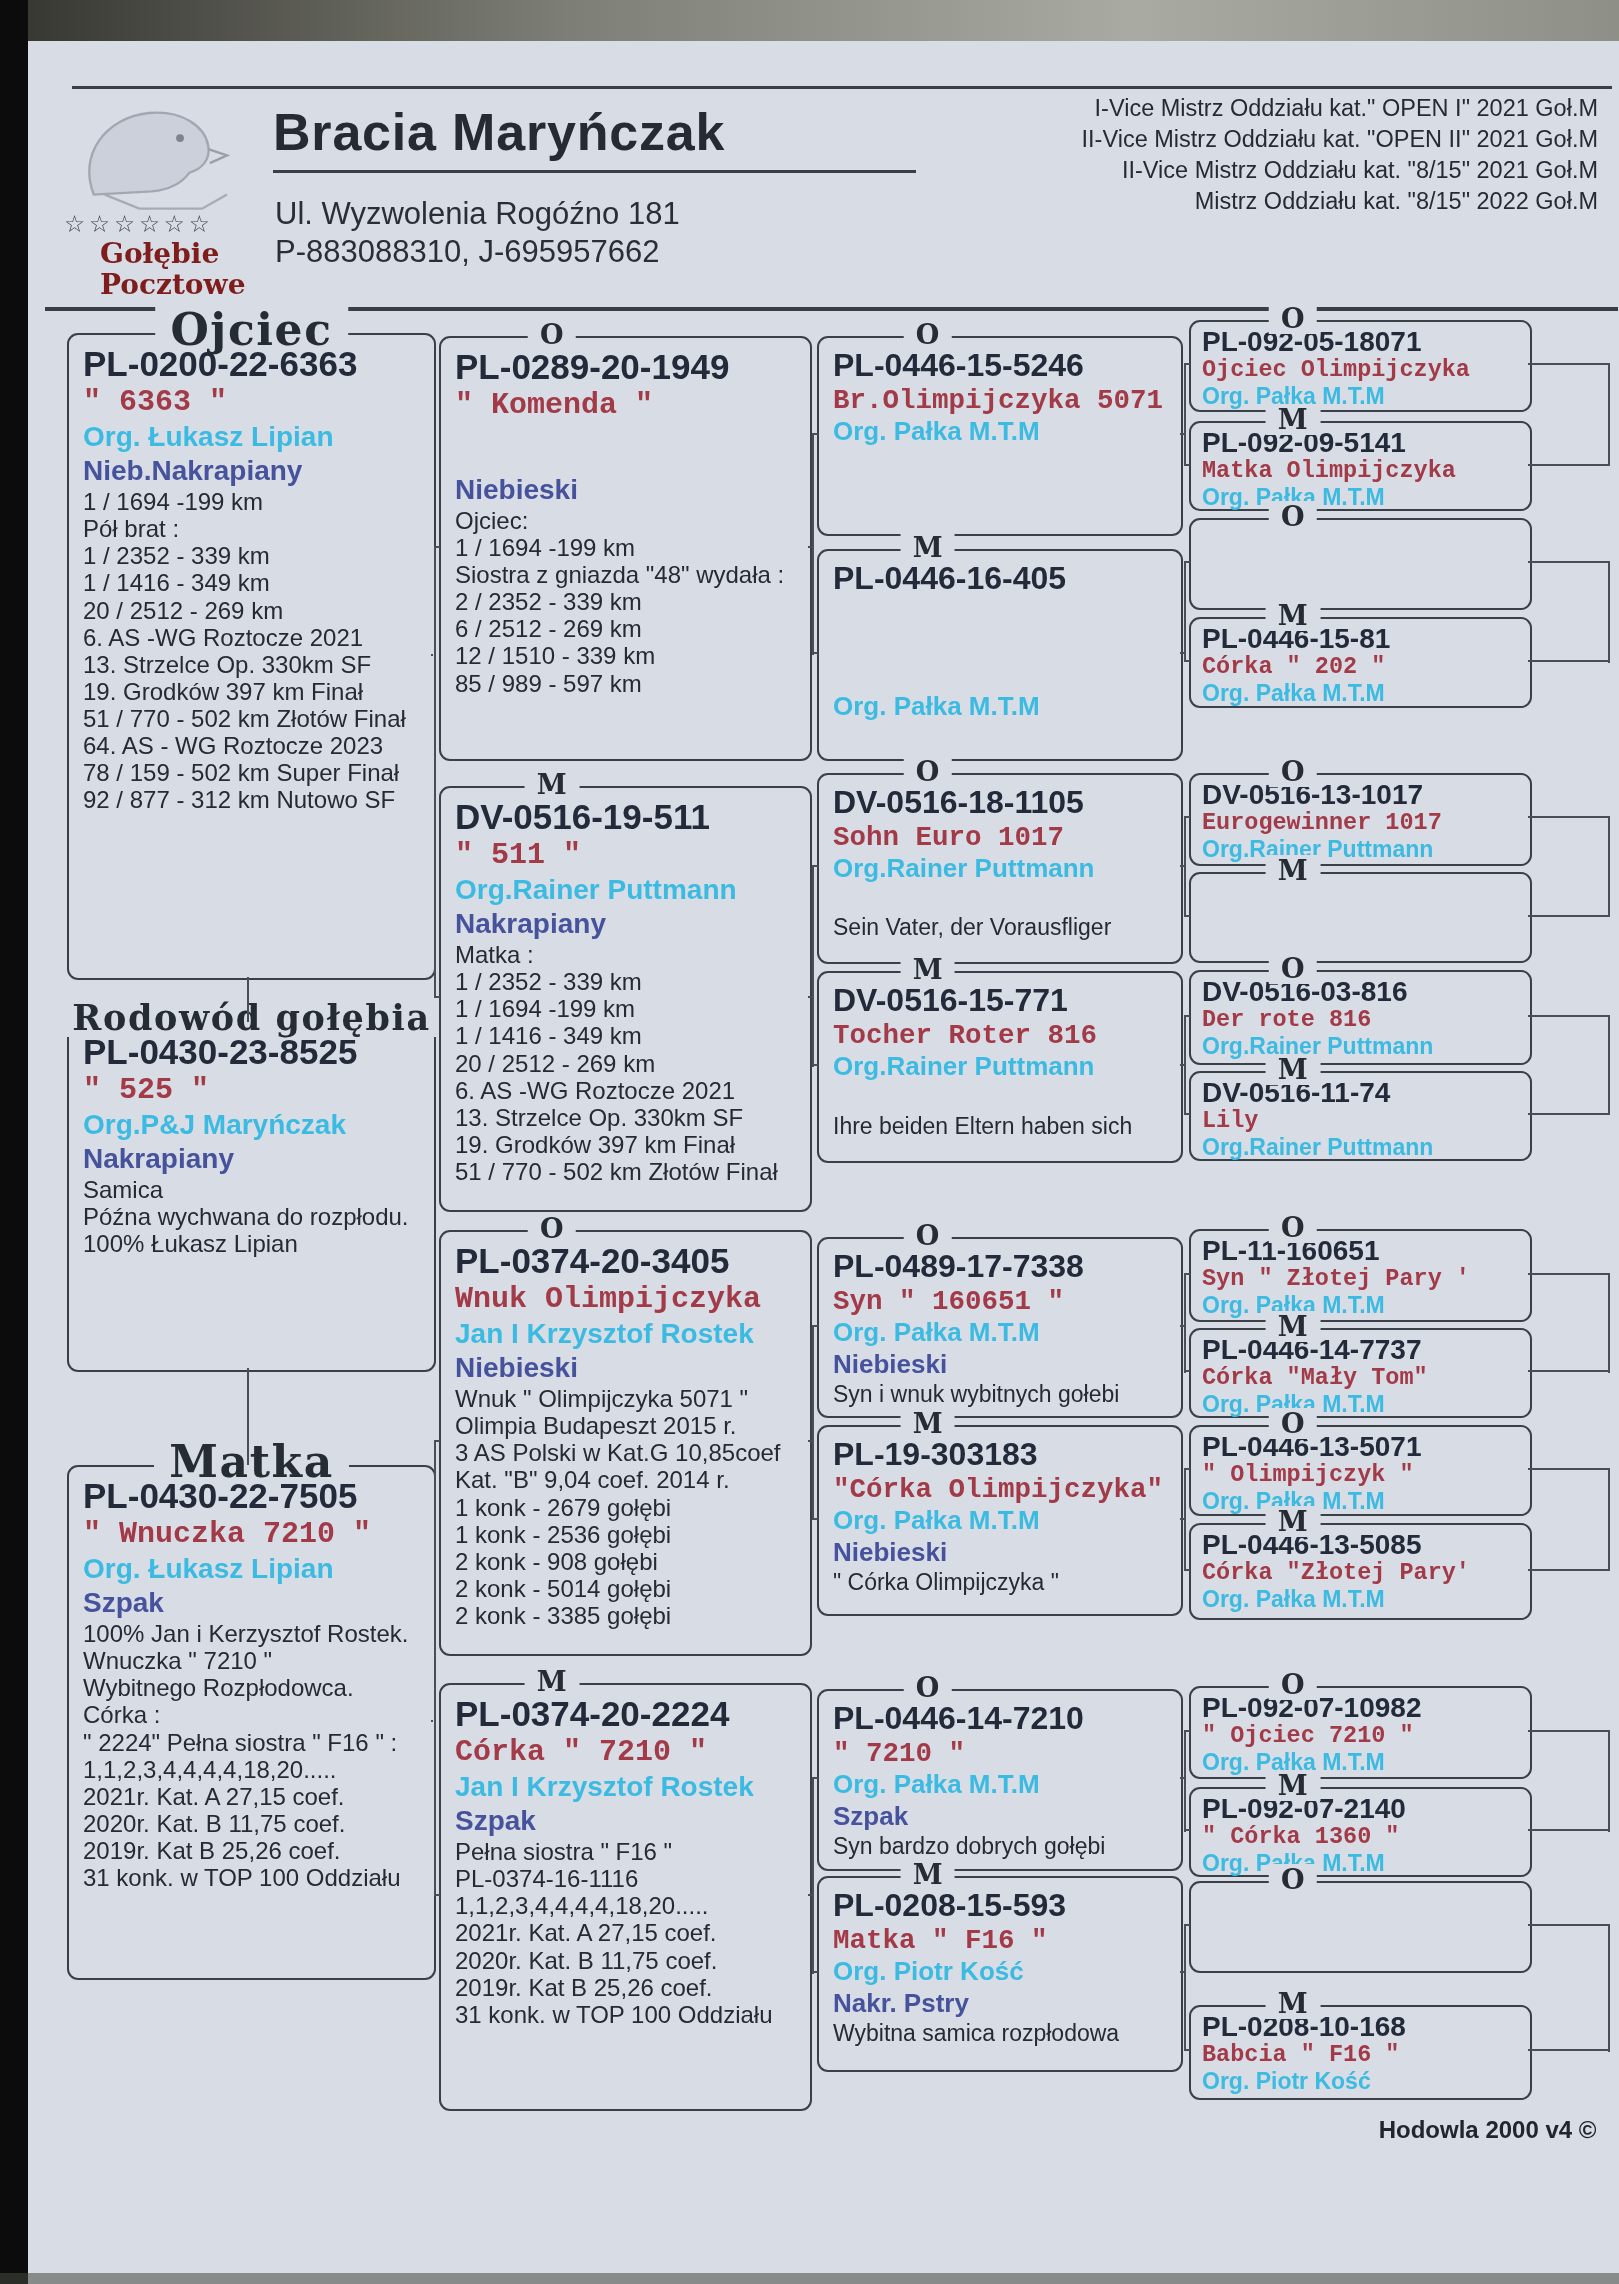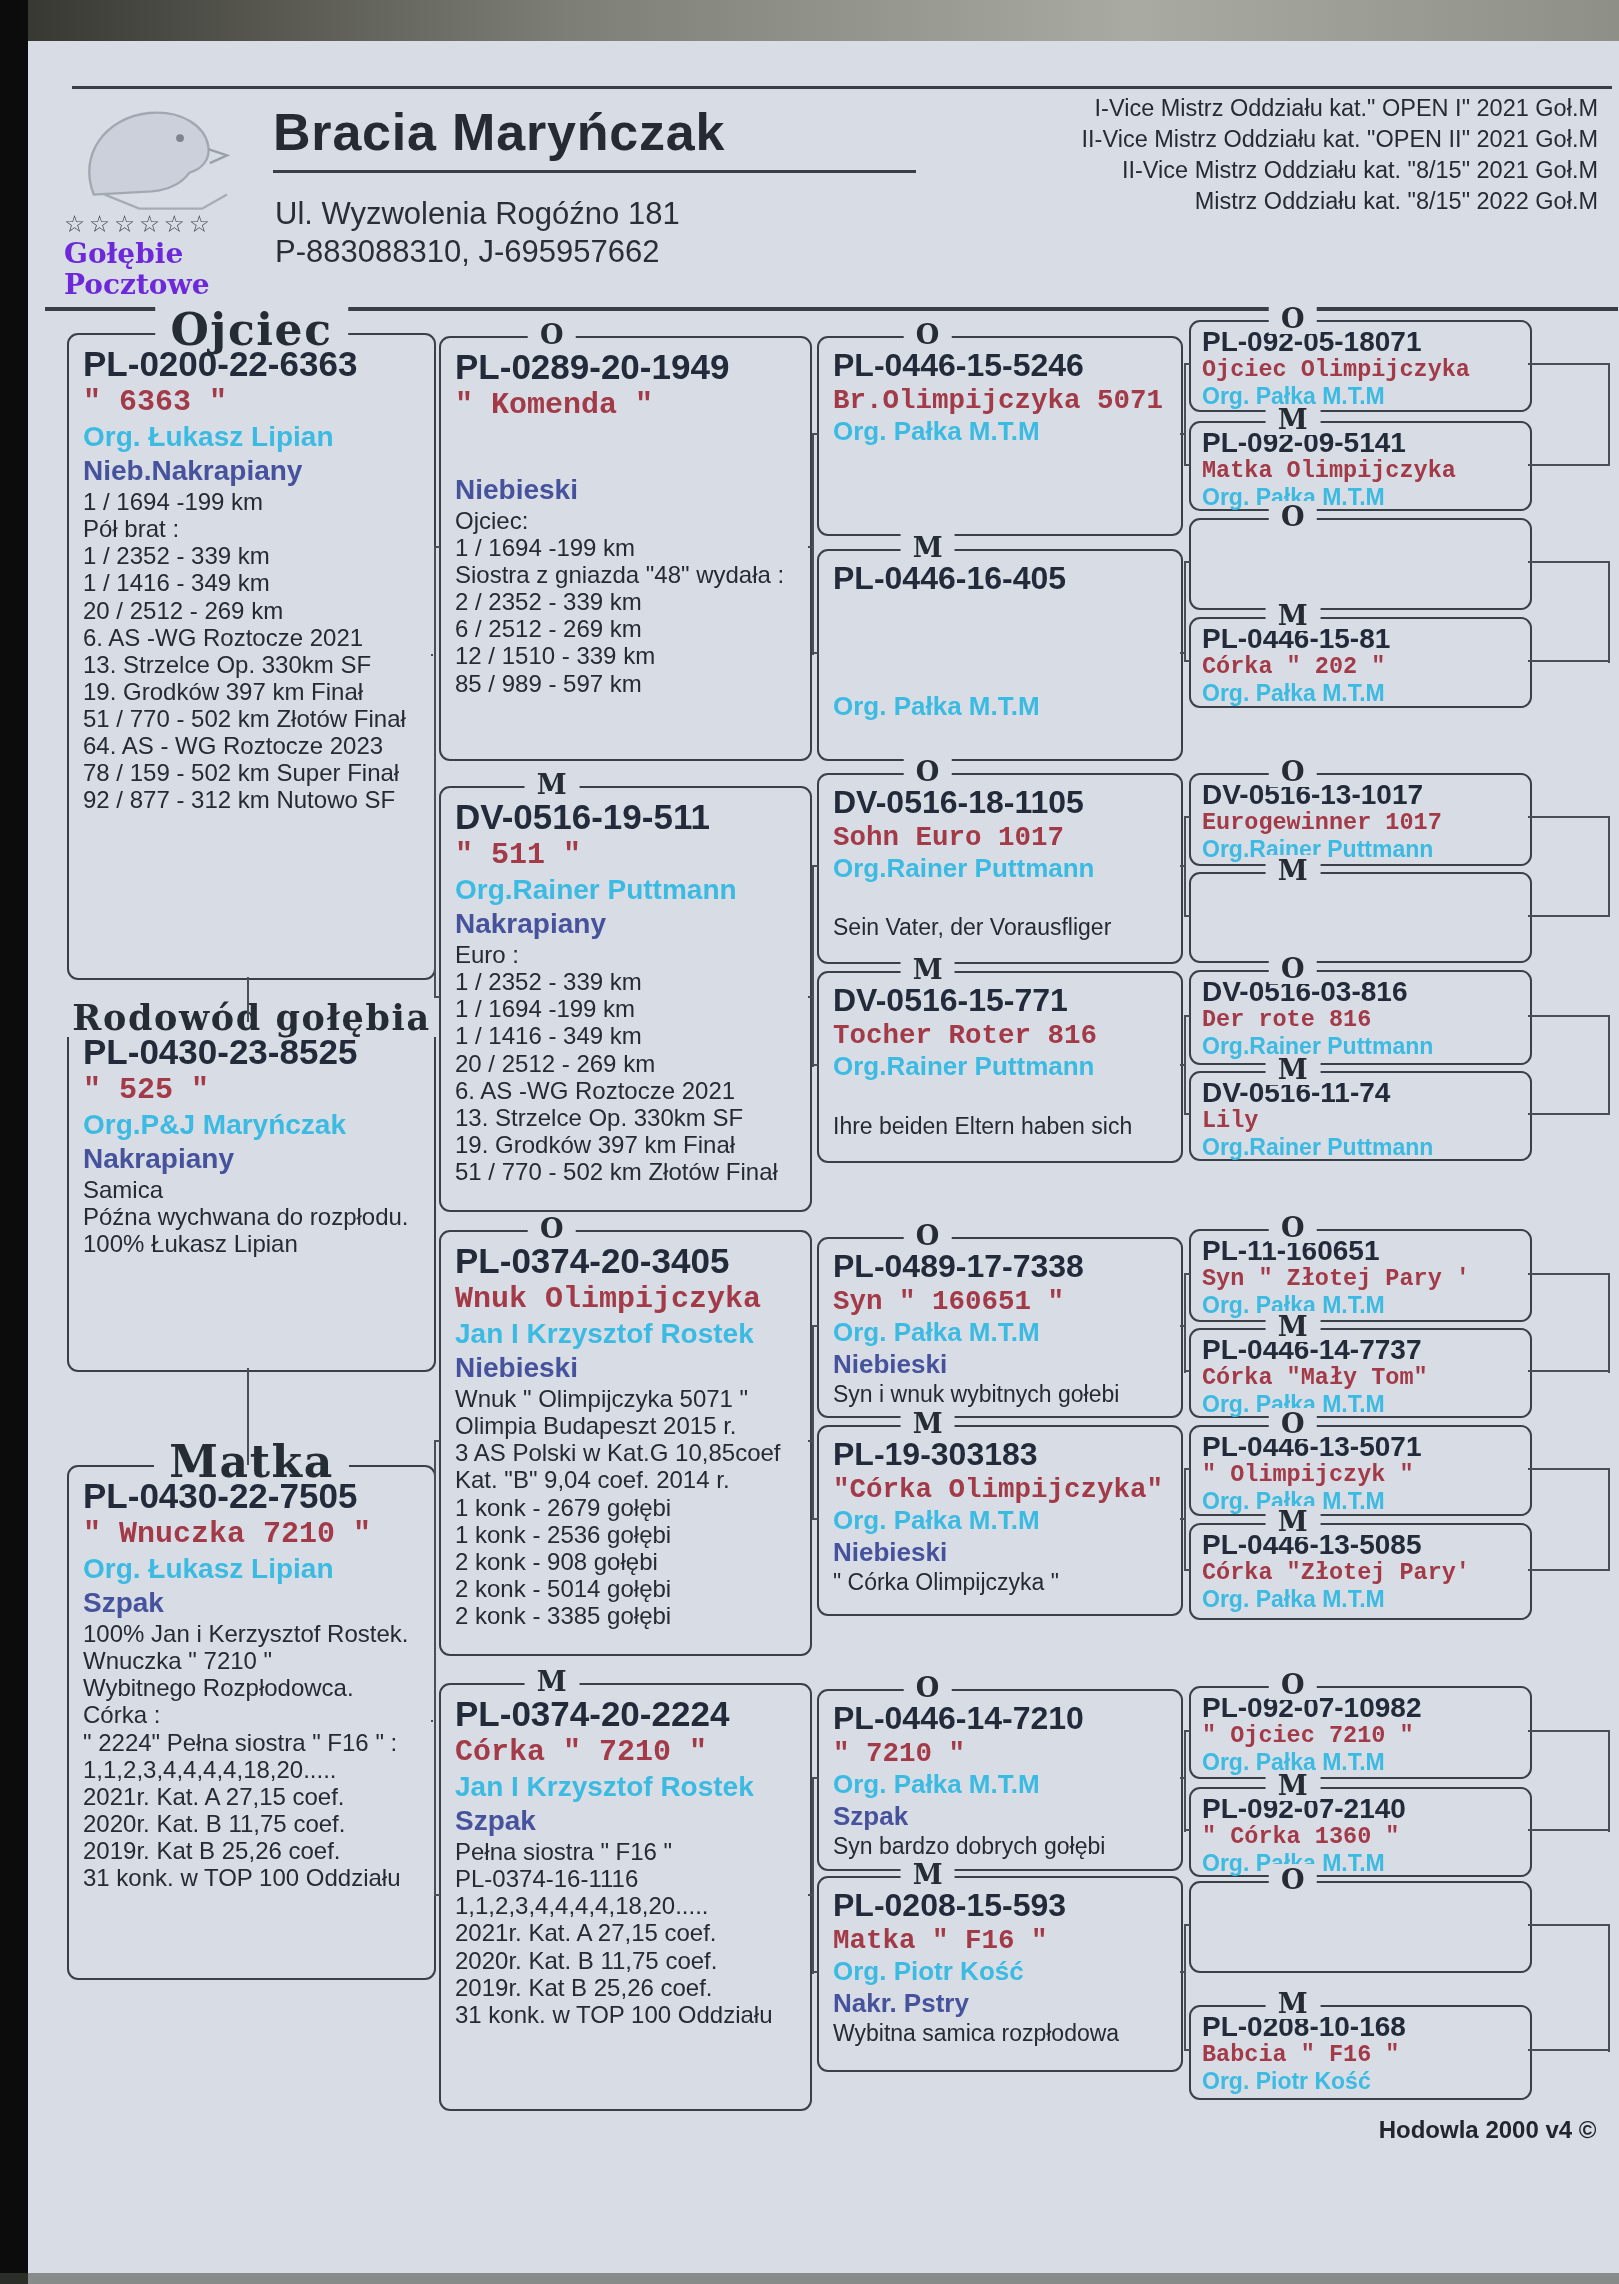--- a/index.html
+++ b/index.html
@@ -22,21 +22,21 @@
   .page-title{
     position:absolute;left:273px;top:102px;width:643px;
     font-size:52px;font-weight:700;color:#262b33;letter-spacing:0.8px;
     border-bottom:3.9px solid #3a3f47;padding-bottom:7.8px;
   }
   .contact{position:absolute;left:275px;top:195px;font-size:31px;color:#2a2e35;line-height:38px;}
   .achievements{position:absolute;right:22px;top:93px;text-align:right;
     font-size:23.5px;color:#262b33;line-height:31px;}
   .logo{position:absolute;left:64px;top:94px;width:204px;}
   .logo-stars{font-size:23.5px;letter-spacing:3.9px;color:#3f454e;margin-top:-4.7px;}
-  .logo-l1,.logo-l2{font-family:"DejaVu Serif",serif;font-weight:700;font-size:28px;color:#6d28d9;line-height:31px;}
+  .logo-l1,.logo-l2{font-family:"DejaVu Serif",serif;font-weight:700;font-size:28px;color:#7f1d1d;line-height:31px;margin-left:36px;}
 
   
   .pbox{position:absolute;border:2.4px solid #3a4048;border-radius:11px;}
   .pbox-tag{
     position:absolute;top:-19px;left:30%;transform:translateX(-50%);
     background:#d8dce5;padding:0 12.5px;
     font-family:"DejaVu Serif",serif;font-weight:700;font-size:27px;color:#262c34;line-height:31px;
   }
   .pbox-title{
     position:absolute;top:-28px;left:50%;transform:translateX(-50%);
@@ -161,21 +161,21 @@
         <div class="note">85 / 989 - 597 km</div>
       </div>
     </div>
     <div class="pbox" style="left: 439px; top: 786px; width: 369px; height: 422px;">
       <span class="pbox-tag">M</span>
       <div class="pbox-body">
         <div class="ring">DV-0516-19-511</div>
         <div class="name">" 511 "</div>
         <div class="org">Org.Rainer Puttmann</div>
         <div class="breed">Nakrapiany</div>
-        <div class="note">Euro :</div>
+        <div class="note">Matka :</div>
         <div class="note">1 / 2352 - 339 km</div>
         <div class="note">1 / 1694  -199 km</div>
         <div class="note">1 / 1416 - 349 km</div>
         <div class="note">20 / 2512 - 269 km</div>
         <div class="note">6. AS -WG Roztocze 2021</div>
         <div class="note">13. Strzelce Op. 330km SF</div>
         <div class="note">19. Grodków 397 km Finał</div>
         <div class="note">51 / 770 - 502 km Złotów Finał</div>
       </div>
     </div>

